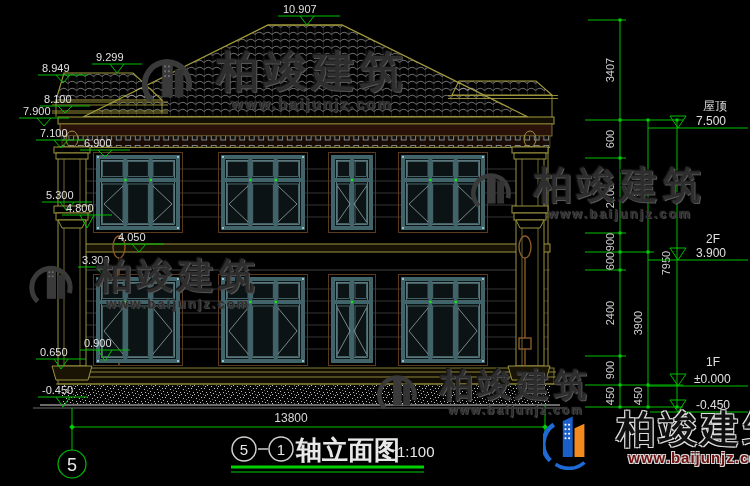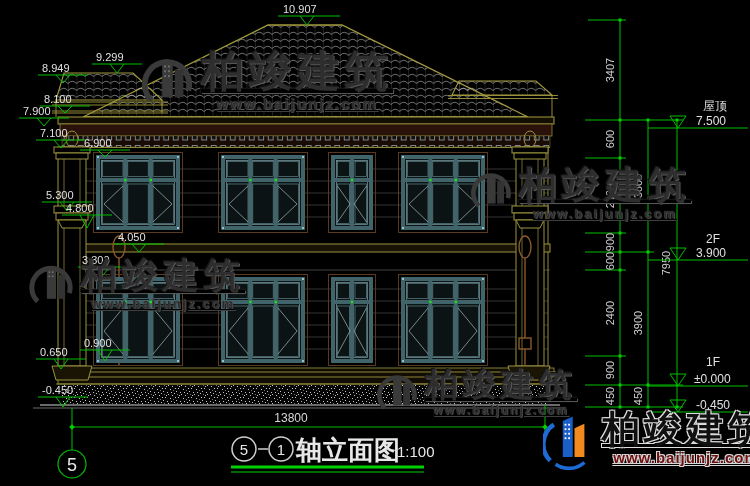--- a/index.html
+++ b/index.html
@@ -1,20 +1,20 @@
 <!DOCTYPE html>
 <html><head>
 <meta charset="utf-8">
 <style>
   html,body{margin:0;padding:0;background:#000;}
   #canvas{position:relative;width:750px;height:486px;background:#000;overflow:hidden;
           font-family:"Liberation Sans",sans-serif;}
   #cad{position:absolute;left:0;top:0;}
   svg text{font-family:"Liberation Sans",sans-serif;}
-  .wm{position:absolute;display:flex;align-items:flex-start;gap:5px;pointer-events:none;text-decoration:underline;}
+  .wm{position:absolute;display:flex;align-items:flex-start;gap:20px;pointer-events:none;}
   .wm .col{display:flex;flex-direction:column;align-items:center;line-height:1;}
   .wm .brand{font-weight:bold;color:#2e2e2e;letter-spacing:5px;white-space:nowrap;
              text-shadow:1px 1px 0 #565656,-1px -1px 0 #141414,0 0 2px #4a4a4a;}
   .wm .url{font-weight:bold;color:#2c2c2c;letter-spacing:2px;white-space:nowrap;margin-top:3px;
            text-shadow:0 0 1px #6a6a6a,1px 1px 0 #3f3f3f;}
   .logo-color .brand2{font-weight:bold;color:#101010;letter-spacing:4px;white-space:nowrap;line-height:1;
     text-shadow:-1px -1px 0 #dedede,1px -1px 0 #dedede,-1px 1px 0 #dedede,1px 1px 0 #dedede;}
   .logo-color .url2{font-weight:bold;color:#6e0f0f;letter-spacing:1px;white-space:nowrap;margin-top:2px;
     text-shadow:-1px -1px 0 #d8d8d8,1px -1px 0 #d8d8d8,-1px 1px 0 #d8d8d8,1px 1px 0 #d8d8d8;}
 </style>

